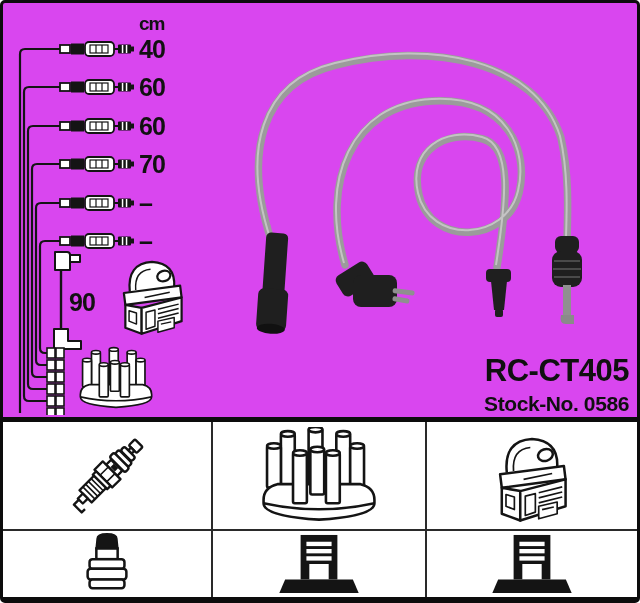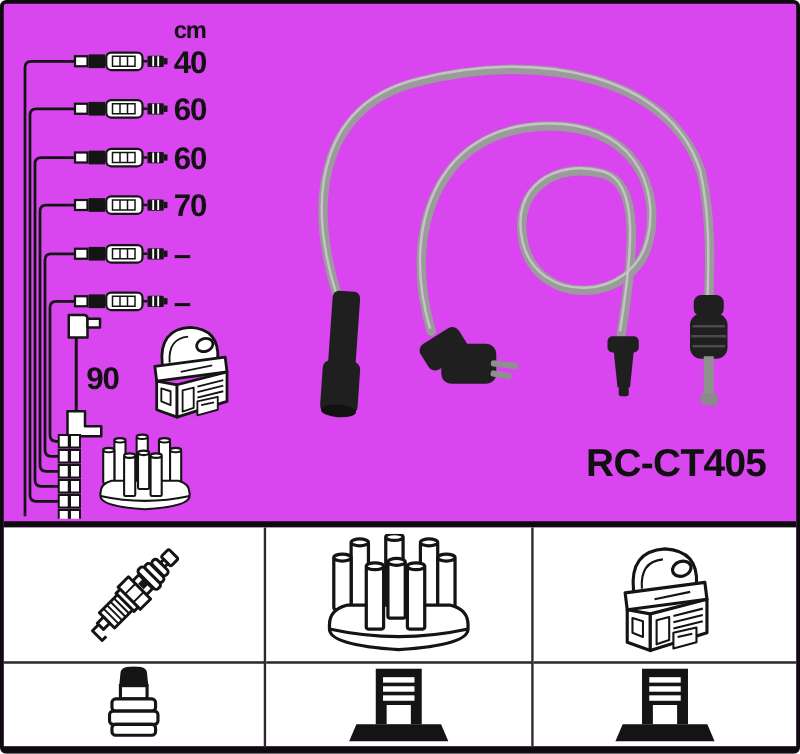--- a/index.html
+++ b/index.html
@@ -1,21 +1,21 @@
 <!DOCTYPE html>
 <html><head>
 <meta charset="utf-8">
 <style>
   html,body{margin:0;padding:0;background:#fff;}
   body{width:640px;height:603px;position:relative;font-family:"Liberation Sans",sans-serif;}
   .frame{position:absolute;inset:0;background:#d946ef;border:3px solid #0c0c0c;border-bottom-width:6px;
          border-radius:5px;overflow:hidden;}
   .abs{position:absolute;}
   
-  .partblock{right:24px;top:352px;width:240px;text-align:right;color:#101010;}
+  .partblock{right:8px;top:352px;width:240px;text-align:right;color:#101010;}
   .part-number{font-size:31px;font-weight:700;letter-spacing:-0.5px;line-height:1.05;}
   .stock-number{font-size:21px;font-weight:700;letter-spacing:-0.4px;margin-top:4px;}
   
   .grid{left:0;right:0;top:414px;bottom:0;border-top:5px solid #0c0c0c;
         display:grid;grid-template-columns:210px 214px auto;grid-template-rows:107px auto;}
   .cell{display:flex;align-items:center;justify-content:center;background:#fff;}
   .c1,.c2{border-right:2px solid #2a2a2a;}
   .r2{border-top:2px solid #2a2a2a;}
   
   text{font-family:"Liberation Sans",sans-serif;font-weight:700;fill:#111;letter-spacing:-1px;}
@@ -215,20 +215,21 @@
       <rect x="314" y="203" width="24" height="17" rx="6" fill="#1f1f1f"></rect>
       <rect x="311" y="218" width="30" height="36" rx="9" fill="#1f1f1f"></rect>
       <path d="M313,228 H339 M312,236 H340 M313,244 H339" stroke="#4a4a4a" stroke-width="2" fill="none"></path>
       <rect x="322" y="252" width="8" height="32" fill="#909090"></rect>
       <path d="M320,282 H333 V291 H325 Q318,291 320,282 Z" fill="#8a8a8a"></path>
     </g>
   </svg>
 
   <div class="abs partblock">
     <div class="part-number">RC-CT405</div>
+    <div class="stock-number">Stock-No. 0586</div>
   </div>
 
   <div class="abs grid">
     <div class="cell c1">
       <svg width="128" height="98" viewBox="0 0 130 100">
           <use href="#sym-plug"></use>
         </svg>
     </div>
     <div class="cell c2">
       <svg width="122" height="97" viewBox="0 0 140 112">

